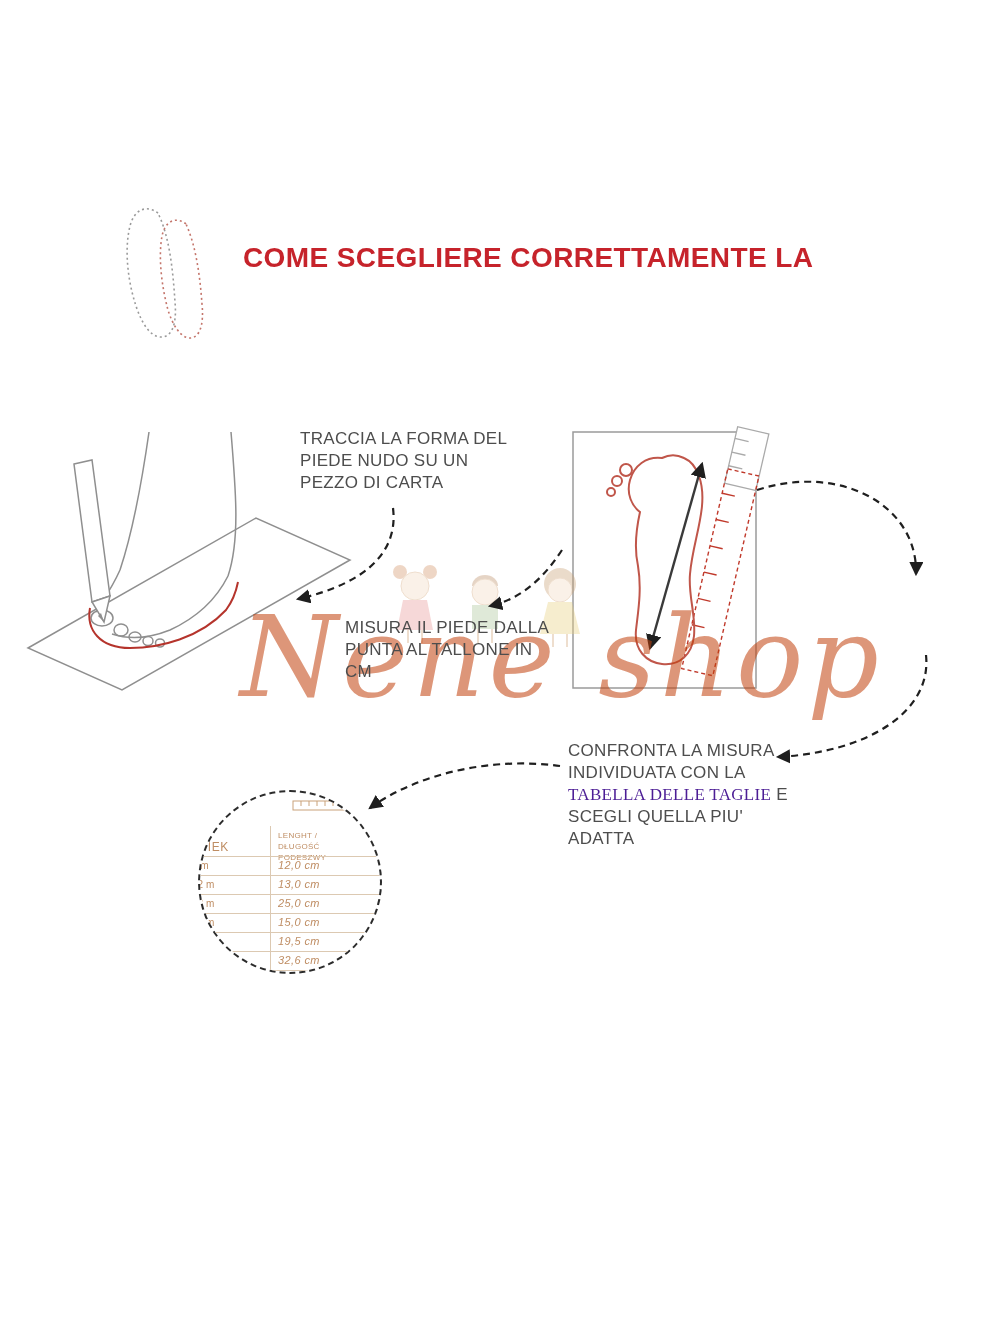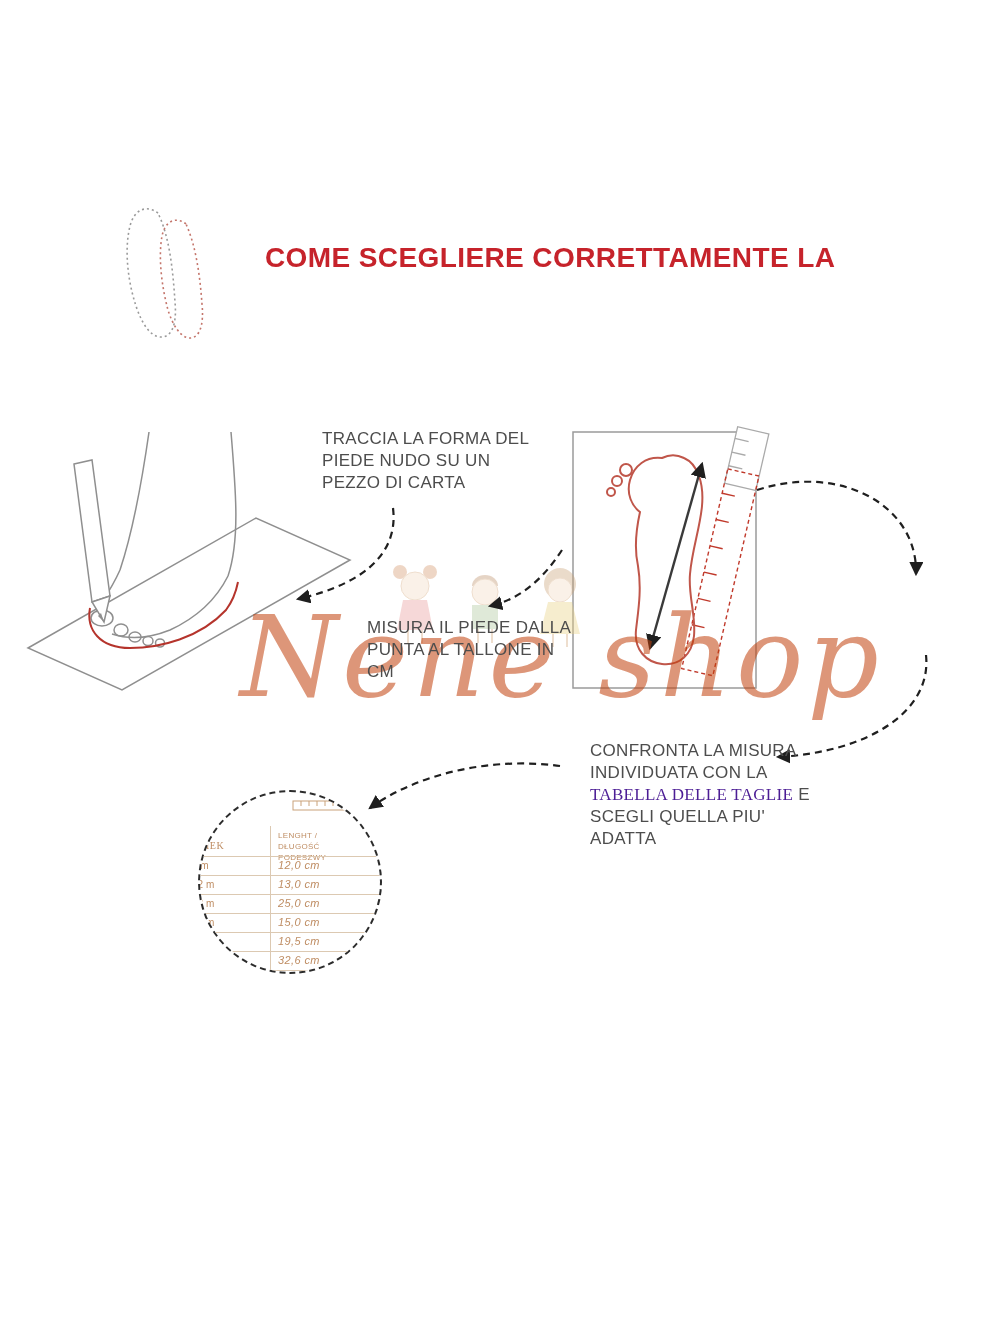--- a/index.html
+++ b/index.html
@@ -8,21 +8,21 @@
     position:relative; width:1000px; height:1320px; background:#ffffff;
     overflow:hidden; font-family:"Liberation Sans", sans-serif;
   }
   .layer-art { position:absolute; left:0; top:0; z-index:1; }
   .watermark {
     position:absolute; left:240px; top:592px; z-index:2;
     font-family:"DejaVu Serif", serif; font-style:italic;
     font-size:112px; letter-spacing:4px; color:#c2410c; opacity:0.55;
     white-space:nowrap; pointer-events:none;
   }
-  .txt { position:absolute; z-index:3; color:#4d4d4d; letter-spacing:0.3px;margin-left:22px; }
+  .txt { position:absolute; z-index:3; color:#4d4d4d; letter-spacing:0.3px; }
   .title {
     left:243px; top:240px; width:600px;
     font-size:28px; line-height:36px; font-weight:bold; color:#c6232b;
     letter-spacing:0.4px;
   }
   .step { font-size:17px; line-height:22px; text-transform:uppercase; }
   .step-trace   { left:300px; top:428px; width:225px; }
   .step-measure { left:345px; top:617px; width:215px; }
   .step-add     { left:808px; top:588px; width:185px; }
   .step-add .red-line { color:#c6232b; }
@@ -30,22 +30,22 @@
   .red-inline { color:#4c1d95;font-family:Liberation Serif, serif; }
 
   
   .chart-circle {
     position:absolute; left:198px; top:790px; width:184px; height:184px;
     border:2px dashed #2b2b2b; border-radius:50%; overflow:hidden;
     z-index:3; background:transparent;
   }
   .mini-ruler { position:absolute; left:92px; top:6px; }
   .hdr-wiek {
-    position:absolute; left:-4px; top:48px; font-size:10px;
-    color:#bf8d63; letter-spacing:0.5px;font-family:Liberation Serif, serif;
+    position:absolute; left:-4px; top:48px; font-size:12px;
+    color:#bf8d63; letter-spacing:0.5px;
   }
   .hdr-length {
     position:absolute; left:78px; top:38px; width:76px; font-size:8px;
     line-height:11px; color:#bf8d63; letter-spacing:0.3px;
   }
   .col-divider {
     position:absolute; left:70px; top:34px; bottom:0; width:0;
     border-left:1px solid #dcc9b2;
   }
   .rows { position:absolute; left:0; top:64px; width:100%; }

